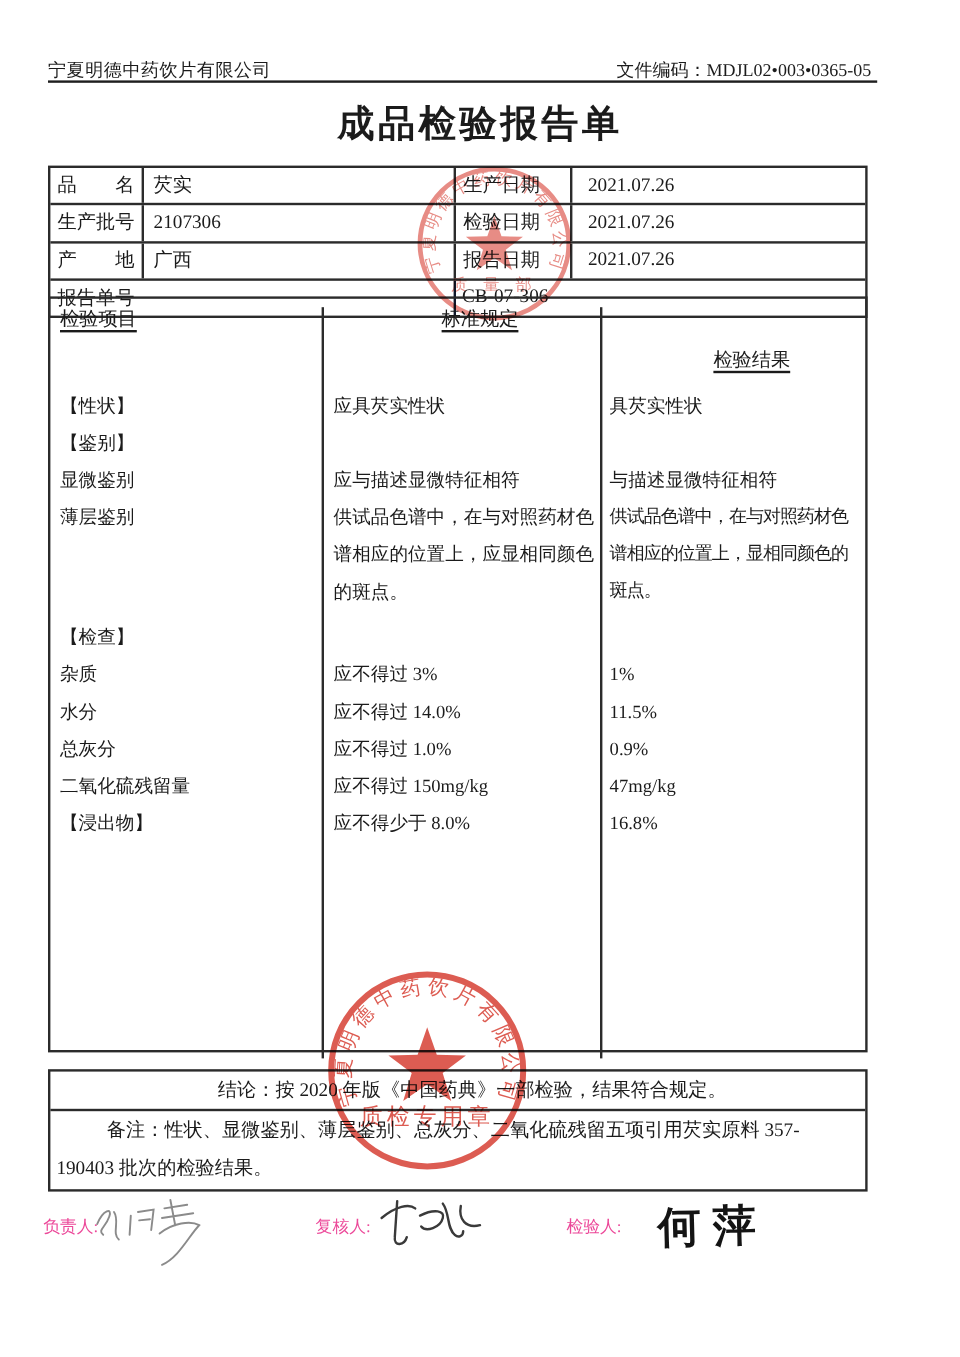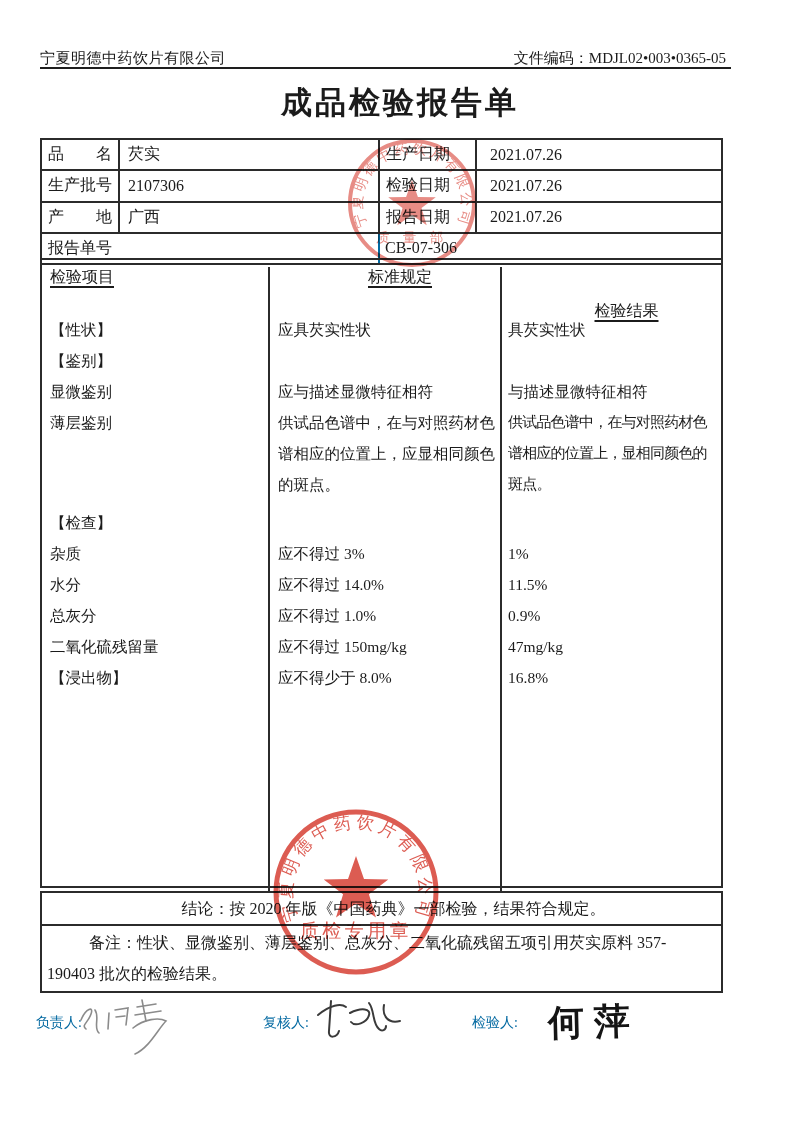--- a/index.html
+++ b/index.html
@@ -21,51 +21,51 @@
   
   .info-table{position:absolute;left:40px;top:138px;width:683px;height:127px;
               border:2px solid #2b2b2b;box-sizing:border-box;display:flex;flex-direction:column;}
   .irow{display:flex;flex:1;box-sizing:border-box;}
   .irow + .irow{border-top:2px solid #2b2b2b;}
   .icell{box-sizing:border-box;display:flex;align-items:center;font-size:16px;white-space:nowrap;overflow:visible;text-align:right;}
   .ic-label{width:78px;border-right:2px solid #2b2b2b;padding-left:6px;}
   .ic-value{width:260px;border-right:2px solid #2b2b2b;padding-left:8px;}
   .ic-dlabel{width:97px;border-right:2px solid #2b2b2b;padding-left:6px;}
   .ic-dvalue{flex:1;padding-left:13px;}
-  .ic-rlabel{width:338px;border-right:2px solid #0369a1;padding-left:6px;}
+  .ic-rlabel{width:338px;border-right:2px solid #0f172a;padding-left:6px;}
   .ic-rvalue{flex:1;padding-left:5px;}
   
-  .main-table{position:absolute;left:40px;top:258px;width:683px;height:630px;
+  .main-table{position:absolute;left:40px;top:247px;width:683px;height:630px;
               border:2px solid #2b2b2b;box-sizing:border-box;}
   .mt-inner{position:relative;width:100%;height:100%;}
   .vdiv{position:absolute;top:0;bottom:0;width:2px;background:#2b2b2b;}
   .vdiv.v1{left:226px;}
   .vdiv.v2{left:458px;}
   .mhead{display:flex;margin-top:7px;font-size:16px;}
   .mhead .hc{text-decoration:underline;text-underline-offset:4px;text-decoration-thickness:1.5px;}
   .hc1{width:226px;box-sizing:border-box;padding-left:8px;}
   .hc2{width:264px;box-sizing:border-box;text-align:center;}
   .hc3{flex:1;text-align:center;margin-top:34px;}
   .mrows{position:absolute;left:0;top:31px;right:0;}
   .mrow{display:flex;}
-  .mrow:nth-child(1){margin-top:16px;}
+  .mrow:nth-child(1){margin-top:36px;}
   .mrow:nth-child(5){margin-top:7px;}
   .mcell{box-sizing:border-box;font-size:15.5px;line-height:31px;}
   .mc1{width:226px;padding:0 6px 0 8px;}
   .mc2{width:232px;padding:0 4px 0 10px;}
   .mc3{flex:1;padding:0 2px 0 8px;}
   .tight{font-size:15px;letter-spacing:-0.8px;}
   
   .bottom-table{position:absolute;left:40px;top:891px;width:683px;height:102px;
                 border:2px solid #2b2b2b;box-sizing:border-box;}
   .concl{height:31px;border-bottom:2px solid #2b2b2b;box-sizing:content-box;
          font-size:16px;line-height:31px;text-align:center;padding-left:24px;}
   .remark{font-size:16px;line-height:31px;padding:1px 8px 0 5px;text-indent:42px;}
   
-  .sig-label{position:absolute;font-size:14px;color:#0369a1;}
+  .sig-label{position:absolute;font-size:14px;color:#ec4899;}
   .sl1{left:36px;top:1014px;}
   .sl2{left:263px;top:1014px;}
   .sl3{left:472px;top:1014px;}
   .sig-svg{position:absolute;}
   .sv1{left:75px;top:998px;}
   .sv2{left:310px;top:996px;}
   .sig-name{position:absolute;left:548px;top:998px;font-size:36px;font-weight:bold;
             letter-spacing:10px;transform:rotate(-1.5deg);color:#141414;}
   
   .stamp{position:absolute;mix-blend-mode:multiply;pointer-events:none;}

